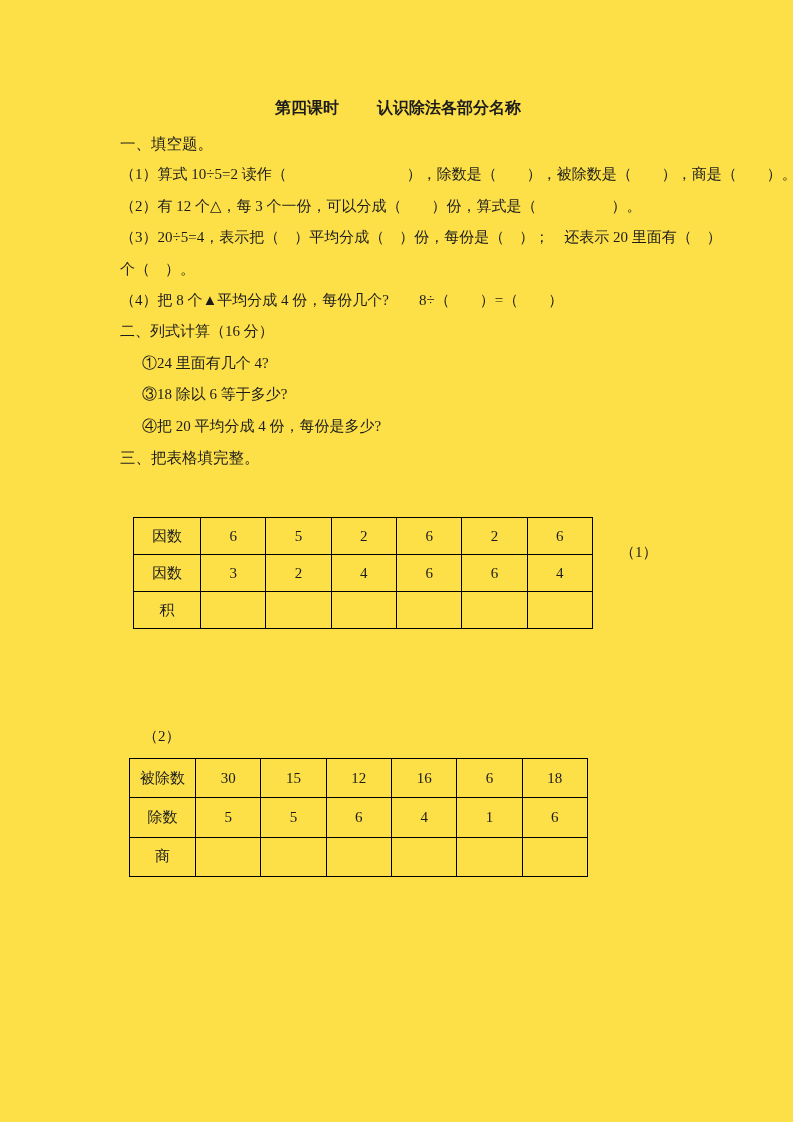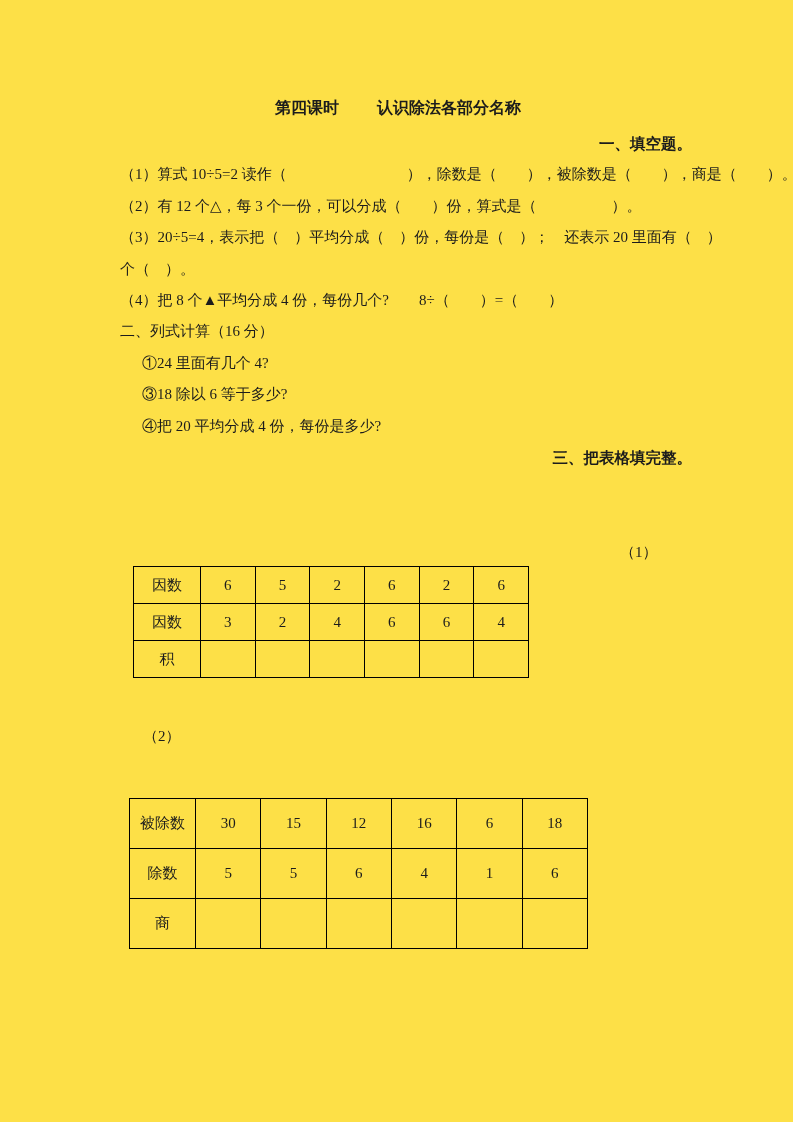--- a/index.html
+++ b/index.html
@@ -29,37 +29,37 @@
     left: 120px;
     top: 128px;
     width: 572px;
     font-size: 15px;
   }
   .line {
     height: 31.4px;
     line-height: 31.4px;
     white-space: pre;
   }
-  .bold { font-weight: bold; font-size: 15.5px; text-align: right; }
+  .bold { font-weight: normal; font-size: 15.5px; }
   .indent { padding-left: 22px; }
   table.fill-table {
     position: absolute;
     border-collapse: collapse;
     table-layout: fixed;
     font-size: 15px;
   }
   table.fill-table td {
     border: 1px solid #000;
     text-align: center;
     vertical-align: middle;
     padding: 0;
     overflow: hidden;
   }
-  #table1 { left: 133px; top: 566px; width: 396px; height: 112px; }
-  #table2 { left: 129px; top: 758px; width: 459px; height: 151px; margin-top: 40px; }
+  #table1 { left: 133px; top: 517px; width: 460px; height: 112px; }
+  #table2 { left: 129px; top: 758px; width: 459px; height: 119px; }
   .tbl-label { position: absolute; font-size: 15px; white-space: pre; }
   #table1-label { left: 620px; top: 543px; }
   #table2-label { left: 143px; top: 727px; }
 </style>
 </head>
 <body>
 
 <div class="page">
 
   <div class="doc-title"><span>第四课时</span><span class="title-gap"></span><span>认识除法各部分名称</span></div>

